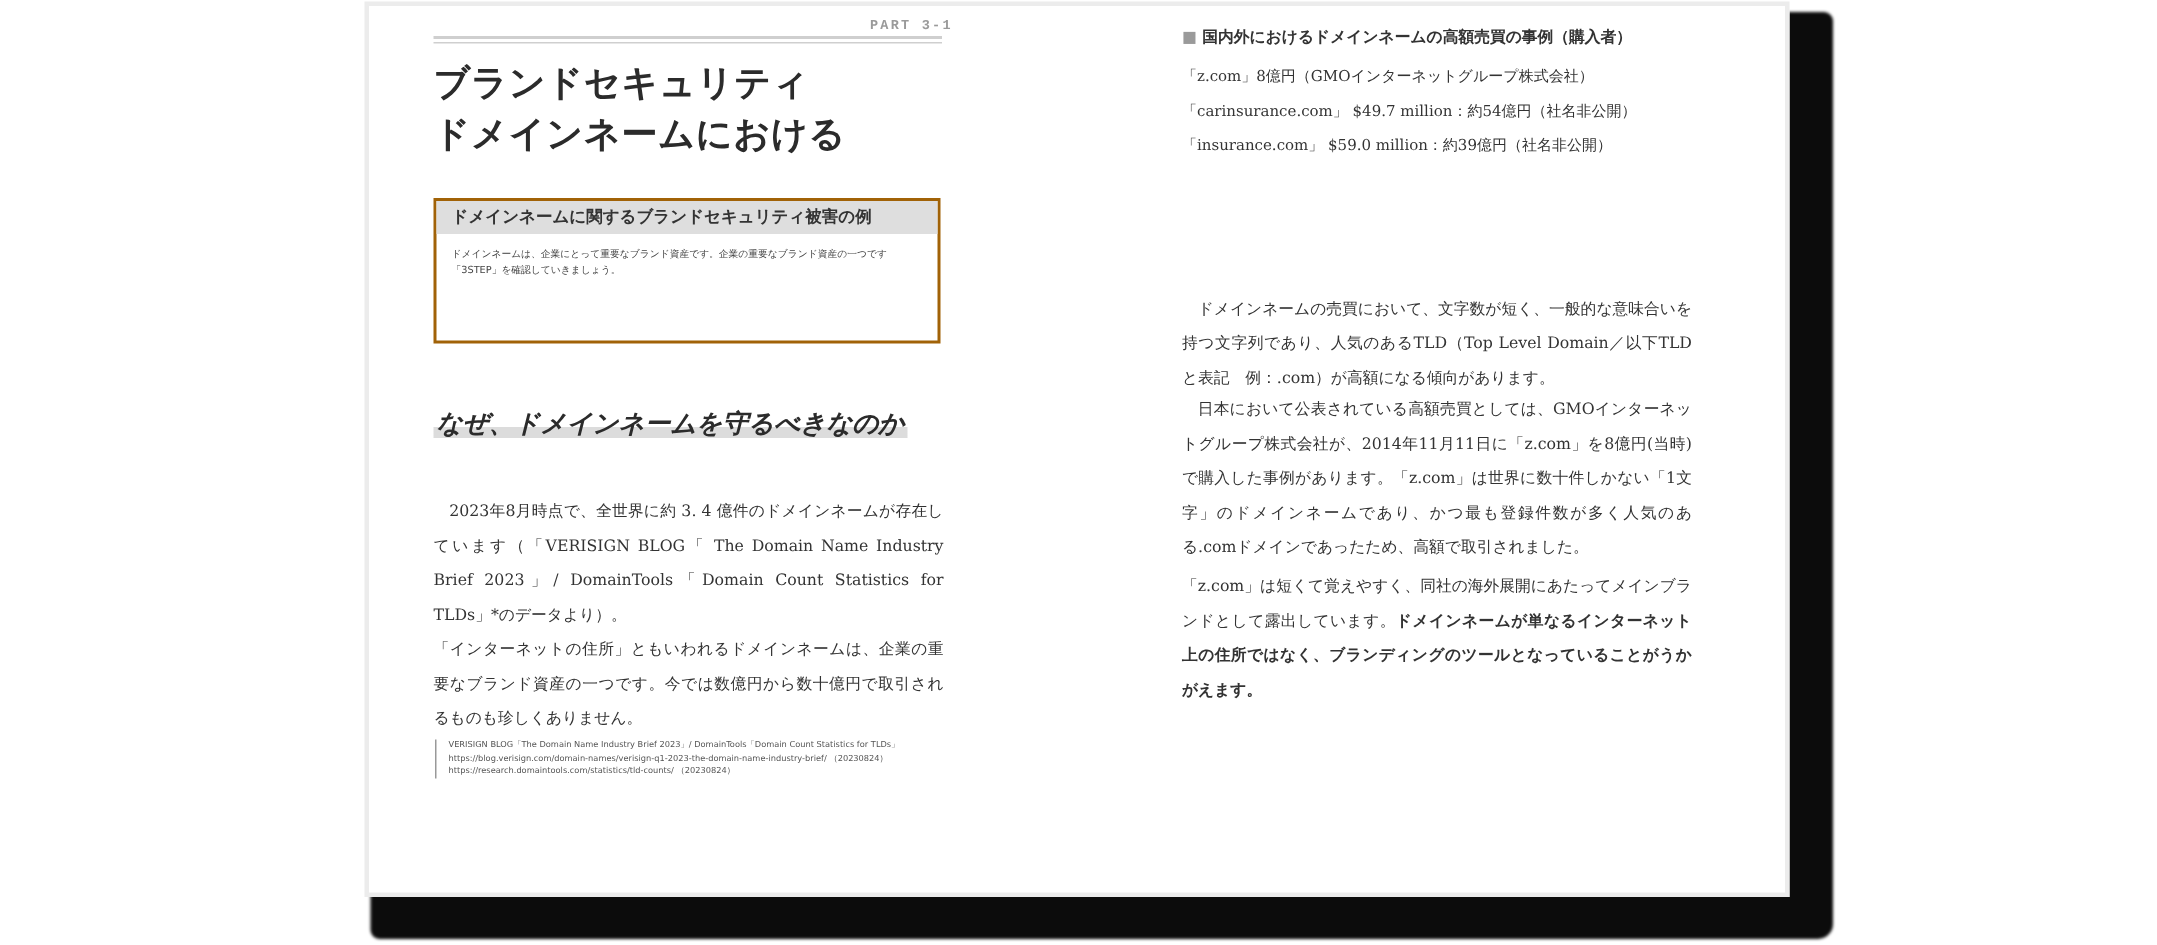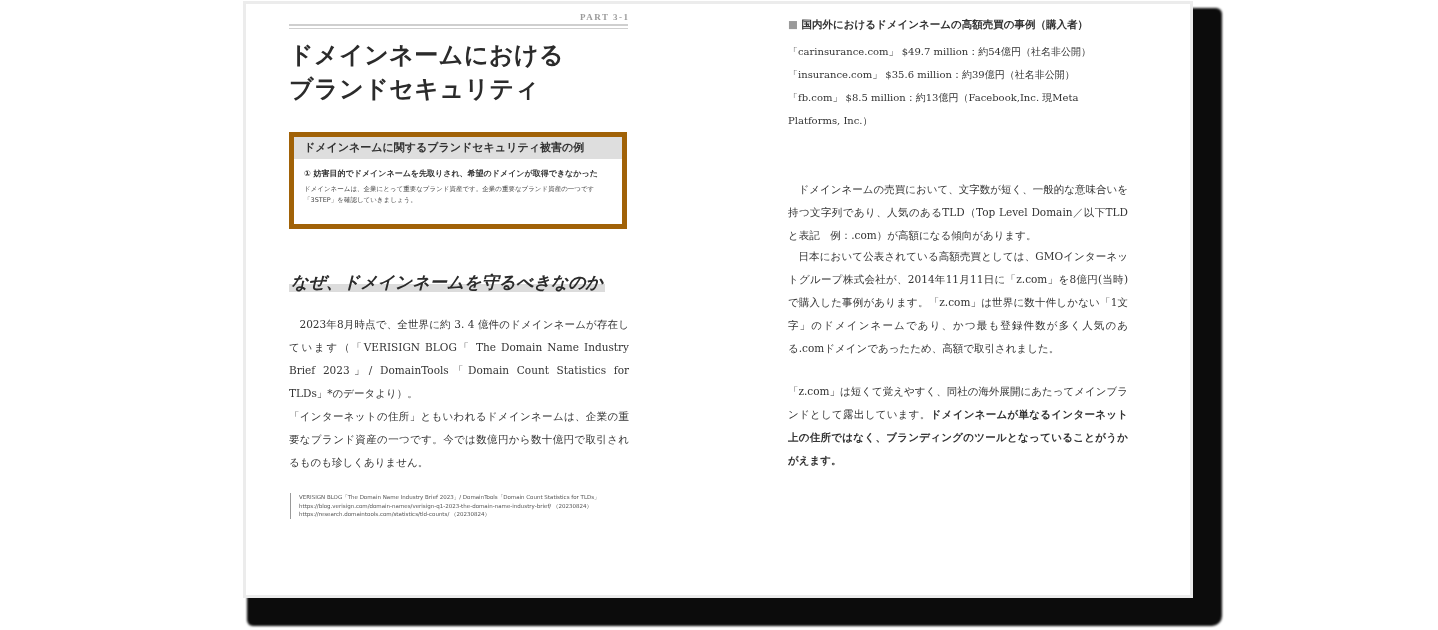--- a/index.html
+++ b/index.html
@@ -16,32 +16,32 @@
   }
   .page {
     position: absolute; left: 243px; top: 1px; width: 950px; height: 597px;
     background: #ffffff;
     border-left: 3px solid #ececec; border-top: 3px solid #ececec;
     border-right: 3px solid #ececec; border-bottom: 3px solid #ececec;
     box-sizing: border-box;
   }
   .abs { position: absolute; }
   .part-label {
-    left: 580px; top: 12px; font-family: Liberation Serif, serif;
+    left: 580px; top: 12px; font-family: Liberation Mono, monospace;
     font-size: 9px; font-weight: bold; letter-spacing: 1.5px; color: #9a9a9a;
   }
   .rule1 { left: 289px; top: 24px; width: 339px; height: 2px; background: #cfcfcf; }
   .rule2 { left: 289px; top: 28px; width: 339px; height: 1px; background: #cfcfcf; }
   .title {
     left: 289px; top: 38px; font-size: 24px; font-weight: bold; line-height: 34px;
     color: #2b2b2b; letter-spacing: 0.5px;
   }
   .box {
     left: 289px; top: 132px; width: 338px; height: 97px;
-    border: 5px solid #a16207; box-sizing: border-box;
+    border: 2px solid #a16207; box-sizing: border-box;
   }
   .box-head {
     background: #dedede; height: 22px; line-height: 22px; padding-left: 10px;
     font-family: "DejaVu Sans", sans-serif; font-size: 11px; font-weight: bold; color: #333;
   }
   .box-item {
     font-family: "DejaVu Sans", sans-serif; font-size: 8px; font-weight: bold; color: #333;
     padding-left: 10px; line-height: 17px;
   }
   .box-note {
@@ -67,41 +67,40 @@
   .right-col { left: 788px; width: 340px; }
   .cases-title { top: 18px; font-size: 10.5px; font-weight: bold; color: #333; }
   .cases-title .sq { color: #9a9a9a; }
   .case-line { font-size: 10px; line-height: 23px; color: #333; }
   .cases { top: 40px; }
   .right-p1 { top: 178px; }
   .right-p2 { top: 245px; }
   .right-p3 { top: 380px; }
   .bold-line { font-weight: bold; }
   p { margin: 0; }
-  .indent { text-indent: 1em; }
+  .indent { text-indent: 1em; margin-top: 17px; }
 </style>
 </head>
 <body>
 
 <div class="shadow"></div>
 <div class="page"></div>
 
 <div class="abs part-label">PART 3-1</div>
 <div class="abs rule1"></div>
 <div class="abs rule2"></div>
 
 <div class="abs title">
+  <div>ブランドセキュリティ</div>
   <div>ドメインネームにおける</div>
-  <div>ブランドセキュリティ</div>
 </div>
 
 <div class="abs box">
   <div class="box-head">ドメインネームに関するブランドセキュリティ被害の例</div>
   <div style="height:6px"></div>
-  <div class="box-item">① 妨害目的でドメインネームを先取りされ、希望のドメインが取得できなかった</div>
   <div class="box-note">ドメインネームは、企業にとって重要なブランド資産です。企業の重要なブランド資産の一つです「3STEP」を確認していきましょう。</div>
 </div>
 
 <div class="abs h2">なぜ、ドメインネームを守るべきなのか</div>
 
 <div class="abs body-text left-body">
   <p class="indent">2023年8月時点で、全世界に約 3. 4 億件のドメインネームが存在しています（「VERISIGN BLOG「 The Domain Name Industry Brief 2023」/ DomainTools「Domain Count Statistics for TLDs」*のデータより）。</p>
   <p>「インターネットの住所」ともいわれるドメインネームは、企業の重要なブランド資産の一つです。今では数億円から数十億円で取引されるものも珍しくありません。</p>
 </div>
 
@@ -110,23 +109,23 @@
   <div>https://blog.verisign.com/domain-names/verisign-q1-2023-the-domain-name-industry-brief/ （20230824）</div>
   <div>https://research.domaintools.com/statistics/tld-counts/ （20230824）</div>
 </div>
 
 <div class="abs right-col cases-title">
   <span class="sq">■</span>
   <span>国内外におけるドメインネームの高額売買の事例（購入者）</span>
 </div>
 
 <div class="abs right-col cases">
+  <div class="case-line">「z.com」8億円（GMOインターネットグループ株式会社）</div>
   <div class="case-line">「carinsurance.com」 $49.7 million：約54億円（社名非公開）</div>
-  <div class="case-line">「insurance.com」 $35.6 million：約39億円（社名非公開）</div>
-  <div class="case-line">「fb.com」 $8.5 million：約13億円（Facebook,Inc. 現Meta Platforms, Inc.）</div>
+  <div class="case-line">「insurance.com」 $59.0 million：約39億円（社名非公開）</div>
 </div>
 
 <div class="abs right-col body-text right-p1">
   <p class="indent">ドメインネームの売買において、文字数が短く、一般的な意味合いを持つ文字列であり、人気のあるTLD（Top Level Domain／以下TLDと表記　例：.com）が高額になる傾向があります。</p>
 </div>
 
 <div class="abs right-col body-text right-p2">
   <p class="indent">日本において公表されている高額売買としては、GMOインターネットグループ株式会社が、2014年11月11日に「z.com」を8億円(当時)で購入した事例があります。「z.com」は世界に数十件しかない「1文字」のドメインネームであり、かつ最も登録件数が多く人気のある.comドメインであったため、高額で取引されました。</p>
 </div>
 

